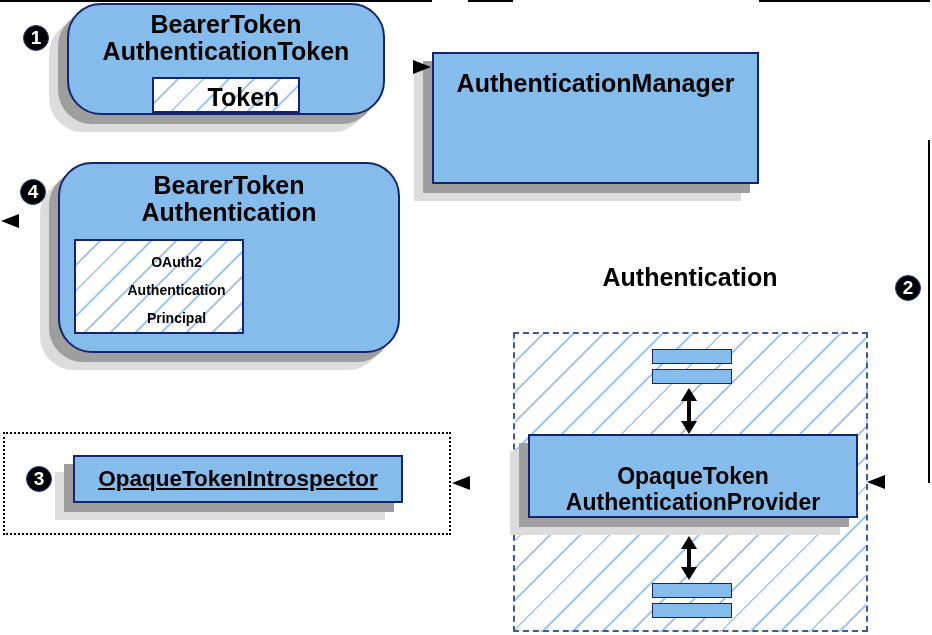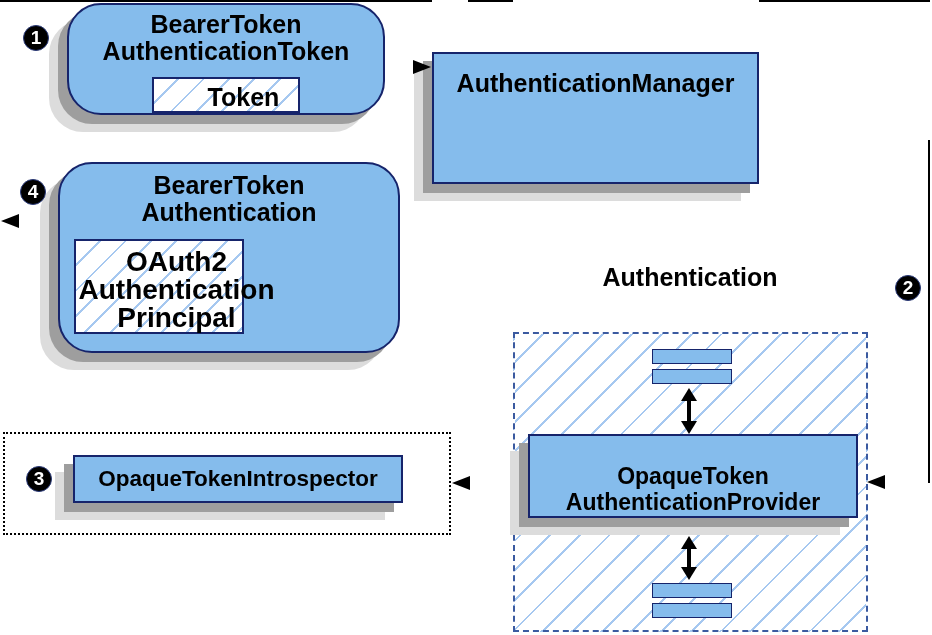--- a/index.html
+++ b/index.html
@@ -93,21 +93,21 @@
     </div>
   </div>
 
   <div class="abs bluebox shadowed" style="left:432px;top:52px;width:327px;height:132px;padding-top:16px;">
     <div class="title">AuthenticationManager</div>
   </div>
 
   <div class="abs bluebox rounded shadowed" style="left:58px;top:162px;width:342px;height:191px;padding-top:8px;">
     <div class="title">BearerToken</div>
     <div class="title">Authentication</div>
-    <div class="abs hatched" style="left:14px;top:75px;width:170px;height:95px;font-size:28px;line-height:28px;">
+    <div class="abs hatched" style="left:14px;top:75px;width:170px;height:95px;font-size:14px;line-height:28px;">
       <div>
         <div>OAuth2</div>
         <div>Authentication</div>
         <div>Principal</div>
       </div>
     </div>
   </div>
 
   <div class="abs title" style="left:555px;top:264px;width:270px;text-align:center;line-height:26px;z-index:2;">
     <div>Authentication</div>
@@ -133,17 +133,17 @@
     <div class="head-up"></div>
       <div class="shaft"></div>
       <div class="head-down"></div>
   </div>
 
   <div class="abs bar" style="left:652px;top:583px;width:80px;height:15px;"></div>
   <div class="abs bar" style="left:652px;top:603px;width:80px;height:15px;"></div>
 
   <div class="abs dotted-group" style="left:3px;top:432px;width:448px;height:103px;"></div>
 
-  <div class="abs bluebox shadowed flexcenter" style="left:73px;top:455px;width:330px;height:48px;font-size:22.5px;">
+  <div class="abs bluebox shadowed flexcenter" style="left:73px;top:455px;width:330px;height:48px;font-size:22.5px;text-decoration:underline;">
     <span>OpaqueTokenIntrospector</span>
   </div>
 
 </div>
 
 </body></html>

